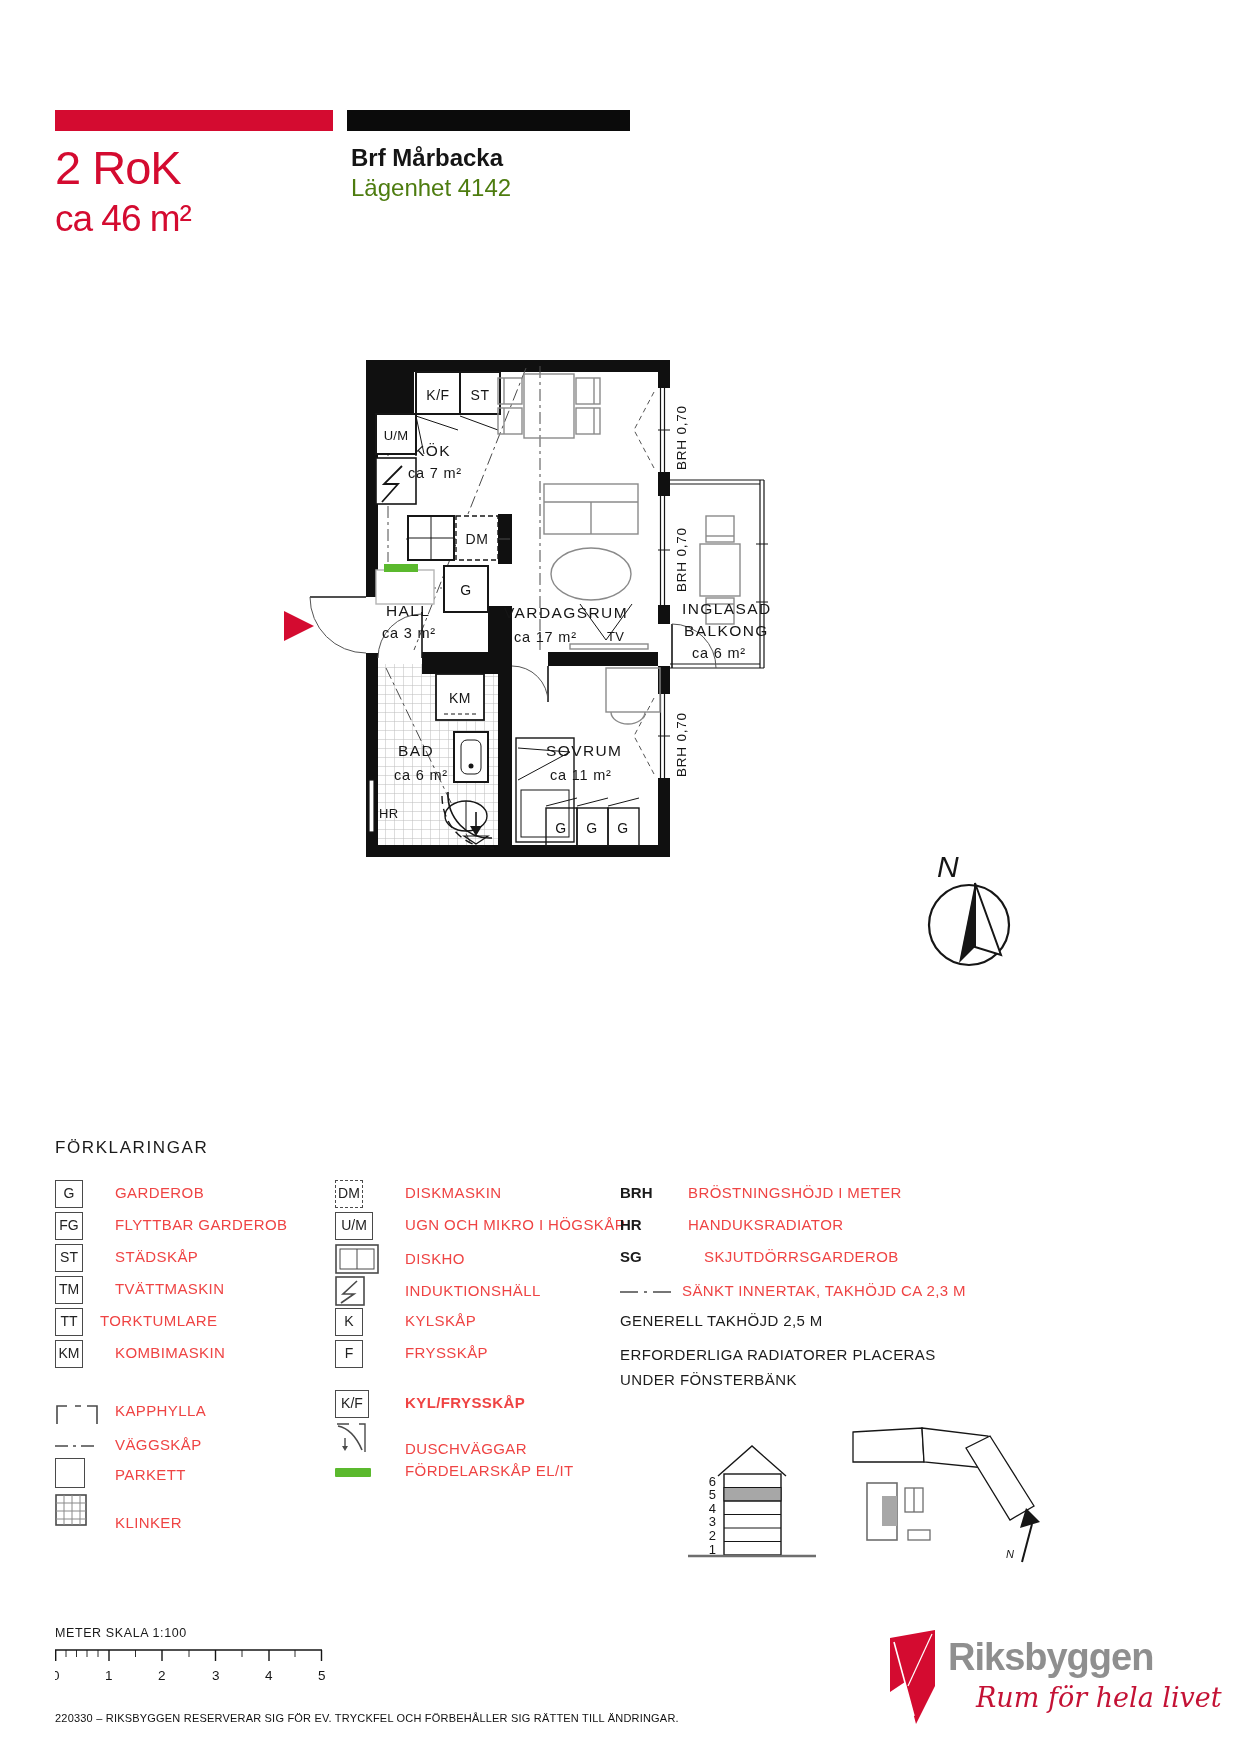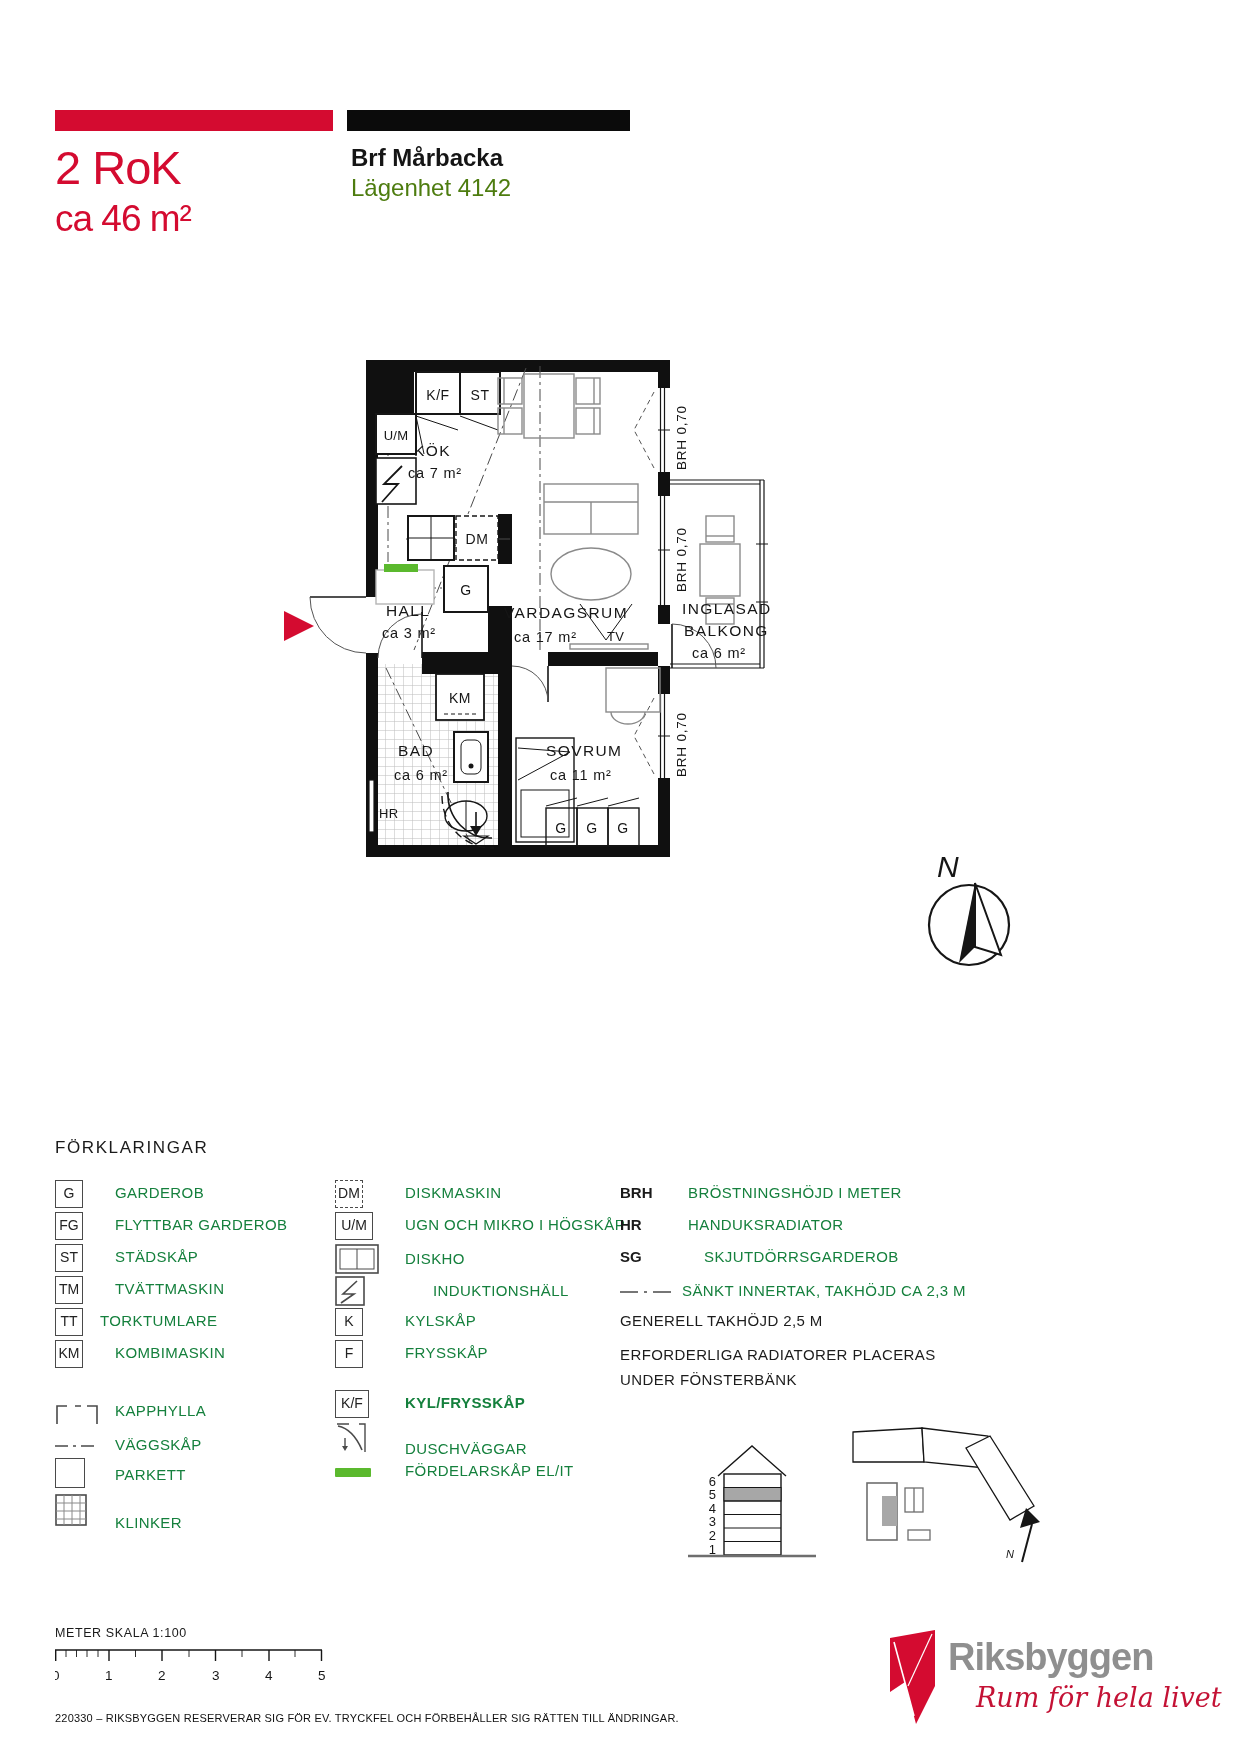--- a/index.html
+++ b/index.html
@@ -24,21 +24,21 @@
   .fix-small   { font-size:13px; letter-spacing:0.3px; }
   .brh-label   { font-size:13.5px; letter-spacing:0.8px; }
 
   
   .legend-title { left:55px; top:1138px; font-size:17px; letter-spacing:1.6px; }
   .lcol { position:absolute; }
   .lrow { position:absolute; height:28px; }
   .sym-box { display:inline-block; width:28px; height:28px; border:1.5px solid #4a4a4a;
              text-align:center; line-height:25px; font-size:14px; background:#fff; color:#222; }
   .sym-box.dashed { border-style:dashed; }
-  .lab { position:absolute; left:60px; top:4px; font-size:15px; letter-spacing:0.4px; white-space:nowrap; color:#15803d; }
+  .lab { position:absolute; left:60px; top:4px; font-size:15px; letter-spacing:0.4px; white-space:nowrap; color:#ef4444; }
   .abbr { display:inline-block; width:50px; font-weight:bold; font-size:15px; padding-top:4px; }
   .note { position:absolute; font-size:15px; letter-spacing:0.4px; white-space:nowrap; color:#1c1c1c; }
   .green-bar { display:inline-block; width:36px; height:9px; background:#5bb92e; margin-top:10px; border-radius:1px; }
   .parkett-box { display:inline-block; width:30px; height:30px; border:1.5px solid #4a4a4a; background:#fff; }
 
   
   .meter-label { left:55px; top:1626px; font-size:12.5px; letter-spacing:0.6px; }
   .footer-text { left:55px; top:1712px; font-size:11px; letter-spacing:0.2px; color:#111; }
 
   
@@ -277,21 +277,21 @@
         <rect x="5" y="5" width="34" height="20" fill="none" stroke="#4a4a4a" stroke-width="1"></rect>
         <path d="M22 5 V25" stroke="#4a4a4a" stroke-width="1"></path>
       </svg>
       <span class="lab" style="left:70px; top:6px;">DISKHO</span>
     </div>
     <div class="lrow" style="top:96px;">
       <svg width="30" height="30">
         <rect x="1" y="1" width="28" height="28" fill="none" stroke="#4a4a4a" stroke-width="1.6"></rect>
         <path d="M22 5 L8 18 H19 L6 27" stroke="#4a4a4a" stroke-width="1.6" fill="none"></path>
       </svg>
-      <span class="lab" style="left:70px; top:6px;margin-left:28px;">INDUKTIONSHÄLL</span>
+      <span class="lab" style="left:70px; top:6px;">INDUKTIONSHÄLL</span>
     </div>
     <div class="lrow" style="top:128px;"><span class="sym-box">K</span><span class="lab" style="left:70px;">KYLSKÅP</span></div>
     <div class="lrow" style="top:160px;"><span class="sym-box">F</span><span class="lab" style="left:70px;">FRYSSKÅP</span></div>
     <div class="lrow" style="top:210px;"><span class="sym-box" style="width:34px;">K/F</span><span class="lab" style="left:70px; font-weight:bold;">KYL/FRYSSKÅP</span></div>
     <div class="lrow" style="top:242px;">
       <svg width="32" height="32">
         <path d="M2 2 H14 M24 2 H30 V30" stroke="#4a4a4a" stroke-width="1.4" fill="none"></path>
         <path d="M3 4 Q18 7 27 28" stroke="#4a4a4a" stroke-width="1.6" fill="none"></path>
         <path d="M10 16 V24" stroke="#4a4a4a" stroke-width="1.4" fill="none"></path>
         <polygon points="7,24 13,24 10,29" fill="#4a4a4a"></polygon>

